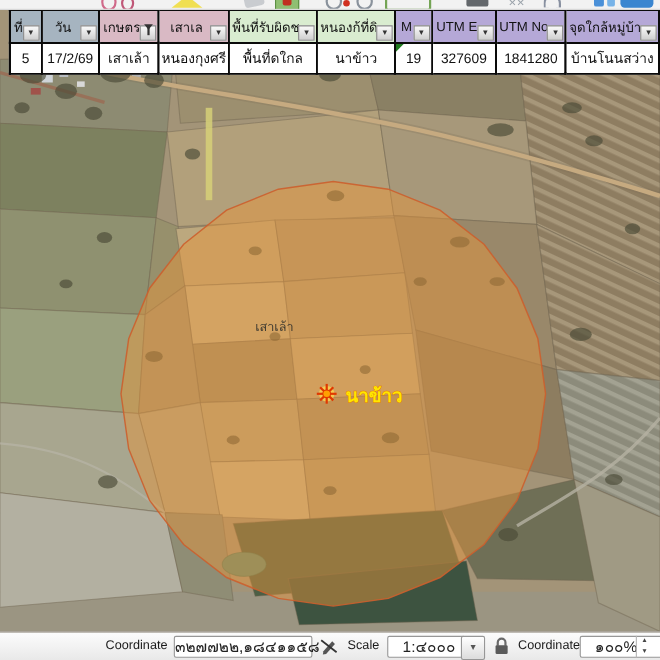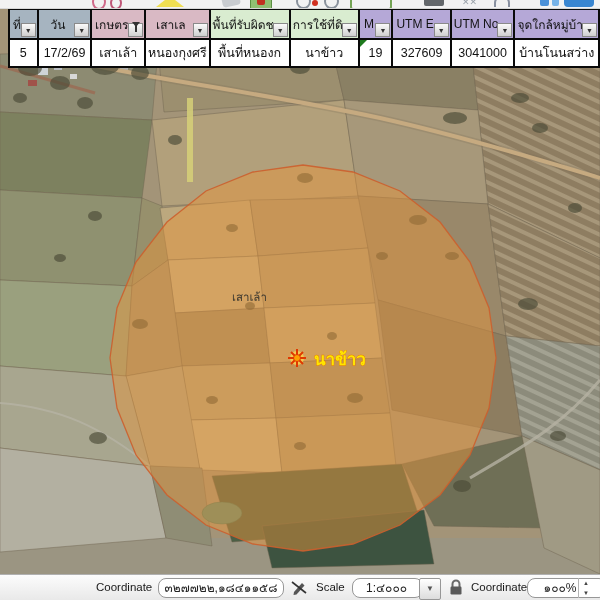--- a/index.html
+++ b/index.html
@@ -32,21 +32,21 @@
             border-top:7px solid #1e7a1e;border-right:7px solid transparent;}
 
   
   #map{position:absolute;left:0;top:8px;width:600px;height:566px;z-index:1;}
 
   
   #statusbar{position:absolute;left:0;top:574px;width:600px;height:26px;z-index:30;
              background:linear-gradient(#fcfcfc,#e8e8e8);border-top:1px solid #b0b0b0;}
   #statusbar .lbl{position:absolute;top:6px;font-size:11.5px;color:#1a1a1a;}
   .field{position:absolute;top:3px;height:18px;background:#fff;border:1px solid #979797;
-         border-radius:8px;font-size:12px;color:#222;line-height:18px;text-align:center;
+         border-radius:2px;font-size:14px;color:#222;line-height:18px;text-align:center;
          box-sizing:content-box;}
   #coordLbl{left:96px;} #coordField{left:158px;width:124px;}
   #penIcon{position:absolute;left:290px;top:3px;width:18px;height:19px;cursor:pointer;}
   #scaleLbl{left:316px;} #scaleField{left:352px;width:56px;text-align:left;padding-left:13px;}
   #scaleDrop{position:absolute;left:419px;top:3px;width:20px;height:20px;
              background:linear-gradient(#ffffff,#dcdcdc);border:1px solid #979797;border-radius:2px;
              font-size:8px;color:#555;text-align:center;line-height:19px;cursor:pointer;}
   #lockIcon{position:absolute;left:449px;top:4px;width:14px;height:17px;}
   #magLbl{left:471px;} #magField{left:527px;width:64px;padding-right:14px;}
   #magSpin{position:absolute;left:578px;top:3px;width:14px;height:20px;border-left:1px solid #b5b5b5;}
@@ -209,36 +209,36 @@
           <col style="width:60px">
         <col style="width:83px">
       </colgroup>
       <tbody>
           <tr>
         <th class="gray"><span>ที่</span><span class="dd">▼</span></th>
         <th class="gray"><span>วัน</span><span class="dd">▼</span></th>
         <th class="pink"><span>เกษตร</span><span class="dd"><span class="funnel"></span></span></th>
         <th class="pink"><span>เสาเล</span><span class="dd">▼</span></th>
         <th class="green"><span>พื้นที่รับผิดช</span><span class="dd">▼</span></th>
-        <th class="green"><span>การใช้ที่ดิ</span><span class="dd">▼</span></th>
+        <th class="green"><span>หนองก้ที่ดิ</span><span class="dd">▼</span></th>
         <th class="purple"><span>M</span><span class="dd">▼</span></th>
         <th class="purple"><span>UTM E</span><span class="dd">▼</span></th>
         <th class="purple"><span>UTM No</span><span class="dd">▼</span></th>
         <th class="purple"><span>จุดใกล้หมู่บ้า</span><span class="dd">▼</span></th>
       </tr>
       <tr>
         <td>5</td>
         <td>17/2/69</td>
         <td>เสาเล้า</td>
         <td>หนองกุงศรี</td>
-        <td>พื้นที่หนองก</td>
+        <td>พื้นที่ดใกล</td>
         <td>นาข้าว</td>
         <td><span class="cellflag"></span><span>19</span></td>
         <td>327609</td>
-        <td>3041000</td>
+        <td>1841280</td>
         <td>บ้านโนนสว่าง</td>
       </tr>
     </tbody>
       </table>
   </div>
 
   <div id="statusbar">
     <span class="lbl" id="coordLbl">Coordinate</span>
     <div class="field" id="coordField">๓๒๗๗๒๒,๑๘๔๑๑๕๘</div>
 

